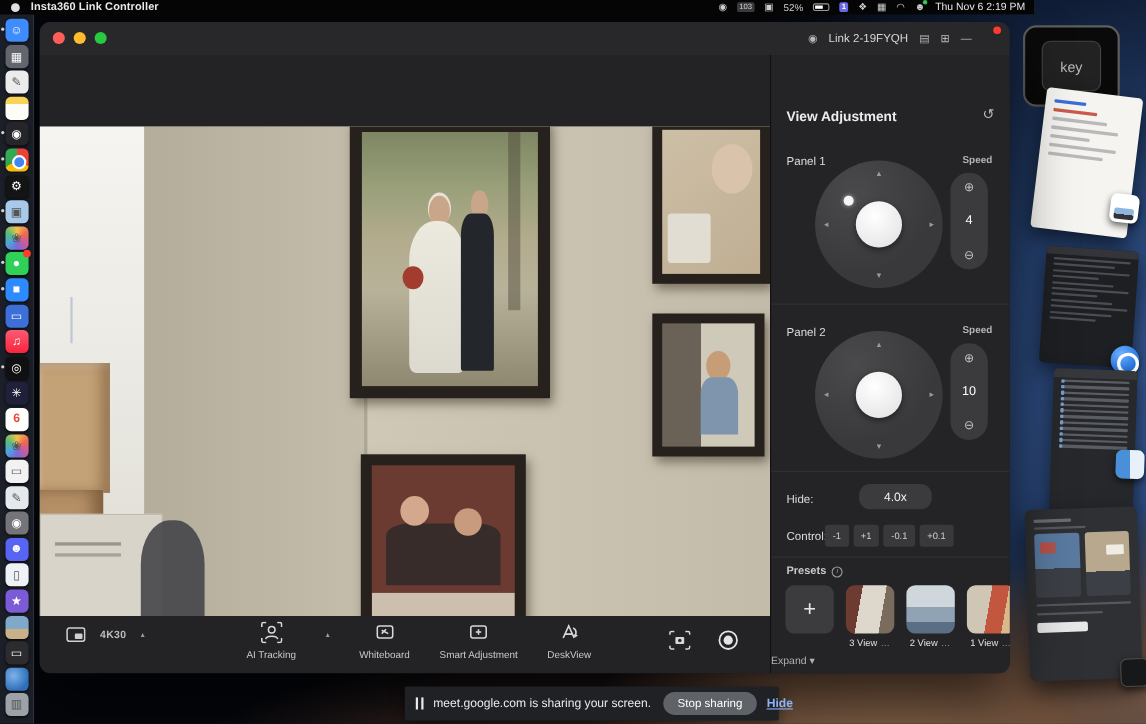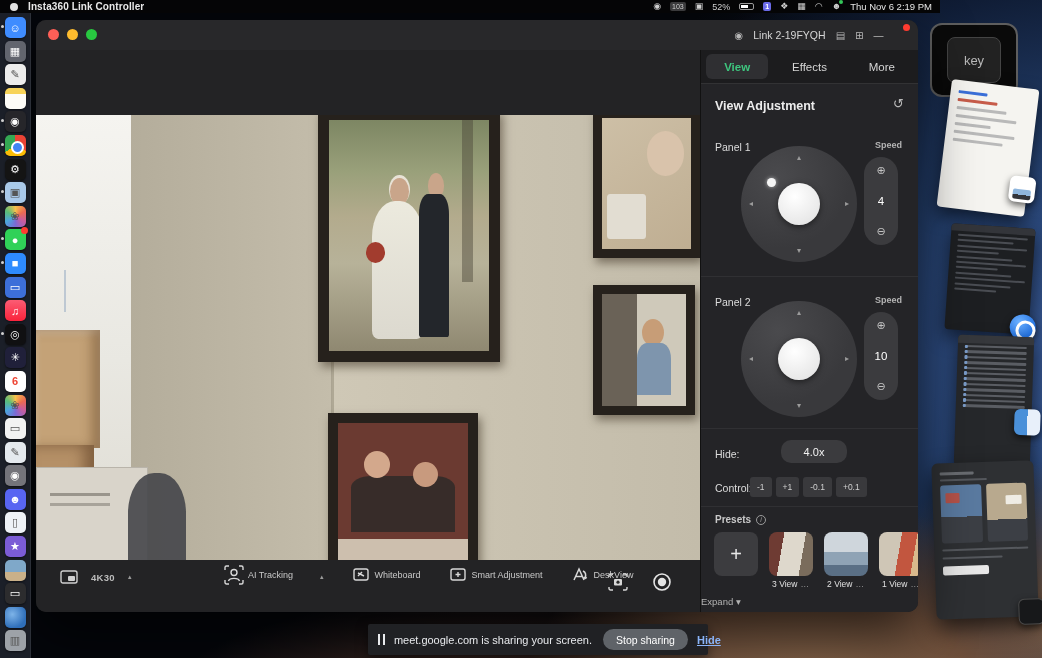--- a/index.html
+++ b/index.html
@@ -96,21 +96,21 @@
   .pbot .h2 { position:absolute; left:58%; top:28%; width:19%; height:18%; border-radius:50%; background:#c89a7e; }
   .pbot .bod { position:absolute; left:10%; top:38%; width:80%; height:40%; background:#2e2a28; border-radius:20% 20% 0 0; opacity:.85; }
   .pbot .tbl { position:absolute; left:0; bottom:0; width:100%; height:17%; background:#cdbfae; }
   
   .ptoolbar { position:absolute; left:0; bottom:0; width:100%; height:52px; color:#cfcfcf; }
   .pt-left { position:absolute; left:24px; top:10px; display:flex; align-items:center; gap:13px;font-weight:bold; }
   .pt-label { font-size:9px; color:#c9c9c9; }
   .res { font-size:9.5px; color:#bdbdbd; letter-spacing:.3px; }
   .caret { font-size:7px; color:#9a9a9a; }
   .pt-center { position:absolute; left:188px; top:4px; display:flex; gap:27px; align-items:flex-start; }
-  .pt-btn { display:flex; flex-direction:row; align-items:center; gap:4px; }
+  .pt-btn { display:flex; flex-direction:column; align-items:center; gap:4px; }
   .pt-ic { height:22px; display:flex; align-items:center; }
   .pt-right { position:absolute; right:28px; top:12px; display:flex; gap:24px; align-items:center; }
   svg.tool { display:block; }
   
   .rpanel { position:absolute; left:664px; top:30px; width:218px; height:562px; background:#242427; border-left:1px solid #111; }
   .tabs { position:absolute; left:0; top:0; width:100%; height:34px; background:#1c1c1e; display:flex;
     border-bottom:1px solid #323234; }
   .tab { flex:1; display:flex; align-items:center; justify-content:center; font-size:11.5px; color:#d5d5d5; margin:4px 5px; border-radius:6px; }
   .tab.active { background:#2f2f32; color:#3ec57e; font-weight:bold; }
   .sec-title { position:absolute; left:14px; top:49px; font-size:12.5px; color:#ececec; font-weight:bold; }
@@ -503,25 +503,20 @@
           <svg class="tool" width="20" height="20" viewBox="0 0 20 20">
             <circle cx="10" cy="10" r="8" fill="none" stroke="#e4e4e4" stroke-width="1.6"></circle>
             <circle cx="10" cy="10" r="4.2" fill="#e4e4e4"></circle>
           </svg>
         </span>
       </div>
     </div>
   </div>
 
   <div class="rpanel">
-    <div class="tabs">
-      <div class="tab active">View</div>
-      <div class="tab">Effects</div>
-      <div class="tab">More</div>
-    </div>
 
     <div class="sec-title">View Adjustment</div>
     <span class="reset">↺</span>
 
     <div class="plabel" style="top:91px;">Panel 1</div>
     <div class="speedlab" style="top:90px;">Speed</div>
     <div class="joy" style="top:96px;">
       <span class="arr a-up">▴</span>
       <span class="arr a-dn">▾</span>
       <span class="arr a-lf">◂</span>

